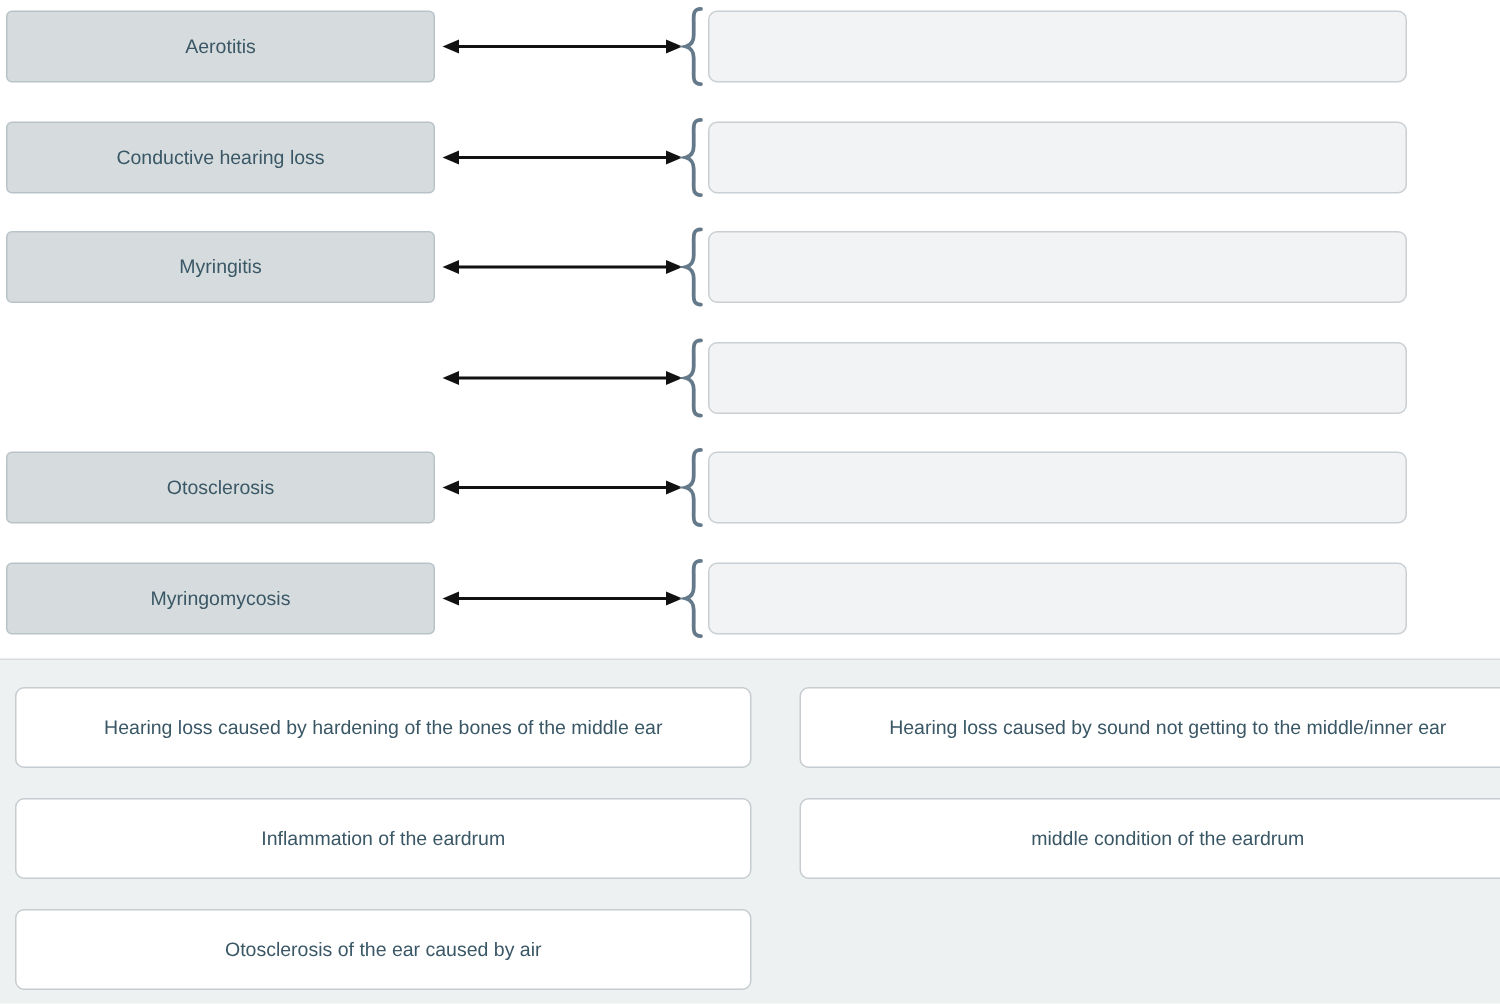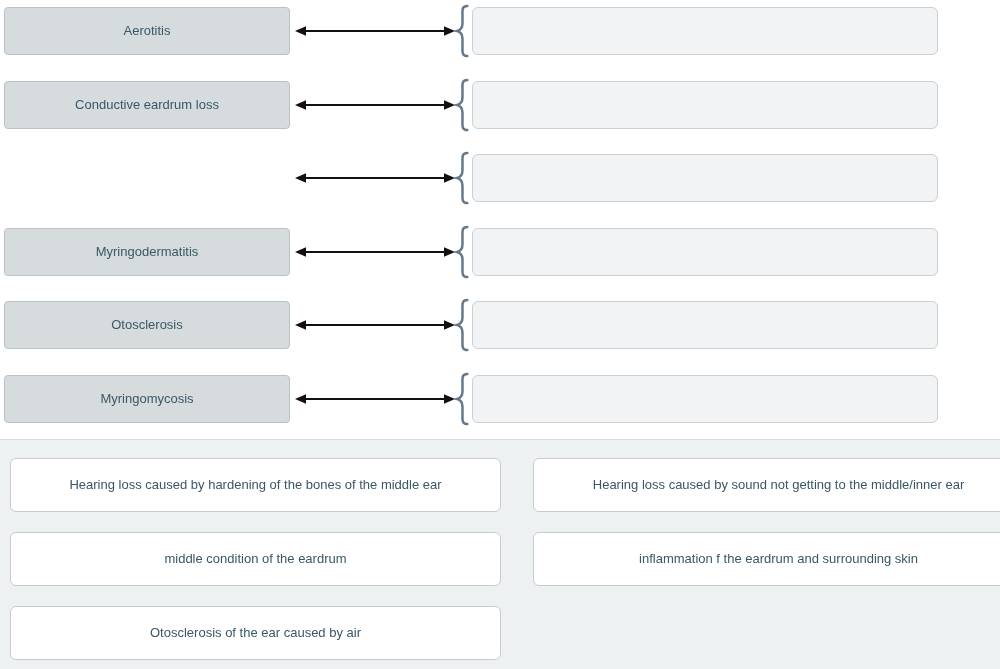--- a/index.html
+++ b/index.html
@@ -66,49 +66,49 @@
       <polygon points="161,7 150,2.3 150,11.7"></polygon>
     </svg>
     <svg class="brace" viewBox="0 0 18 56" aria-hidden="true">
       <path d="M 14.5 2 C 8.5 2 9.5 7 9.5 12 L 9.5 20 C 9.5 25 7 27.2 4 28 C 7 28.8 9.5 31 9.5 36 L 9.5 44 C 9.5 49 8.5 54 14.5 54"></path>
     </svg>
     <div class="drop-zone"></div>
   </div>
 
   <div class="match-row">
     <div class="term-box">
-      <span>Conductive eardrum loss</span>
+      <span>Conductive hearing loss</span>
     </div>
     <svg class="arrow" viewBox="0 0 162 14" aria-hidden="true">
       <line x1="9" y1="7" x2="153" y2="7"></line>
       <polygon points="1,7 12,2.3 12,11.7"></polygon>
       <polygon points="161,7 150,2.3 150,11.7"></polygon>
     </svg>
     <svg class="brace" viewBox="0 0 18 56" aria-hidden="true">
       <path d="M 14.5 2 C 8.5 2 9.5 7 9.5 12 L 9.5 20 C 9.5 25 7 27.2 4 28 C 7 28.8 9.5 31 9.5 36 L 9.5 44 C 9.5 49 8.5 54 14.5 54"></path>
     </svg>
     <div class="drop-zone"></div>
   </div>
 
   <div class="match-row">
+    <div class="term-box">
+      <span>Myringitis</span>
+    </div>
     <svg class="arrow" viewBox="0 0 162 14" aria-hidden="true">
       <line x1="9" y1="7" x2="153" y2="7"></line>
       <polygon points="1,7 12,2.3 12,11.7"></polygon>
       <polygon points="161,7 150,2.3 150,11.7"></polygon>
     </svg>
     <svg class="brace" viewBox="0 0 18 56" aria-hidden="true">
       <path d="M 14.5 2 C 8.5 2 9.5 7 9.5 12 L 9.5 20 C 9.5 25 7 27.2 4 28 C 7 28.8 9.5 31 9.5 36 L 9.5 44 C 9.5 49 8.5 54 14.5 54"></path>
     </svg>
     <div class="drop-zone"></div>
   </div>
 
   <div class="match-row">
-    <div class="term-box">
-      <span>Myringodermatitis</span>
-    </div>
     <svg class="arrow" viewBox="0 0 162 14" aria-hidden="true">
       <line x1="9" y1="7" x2="153" y2="7"></line>
       <polygon points="1,7 12,2.3 12,11.7"></polygon>
       <polygon points="161,7 150,2.3 150,11.7"></polygon>
     </svg>
     <svg class="brace" viewBox="0 0 18 56" aria-hidden="true">
       <path d="M 14.5 2 C 8.5 2 9.5 7 9.5 12 L 9.5 20 C 9.5 25 7 27.2 4 28 C 7 28.8 9.5 31 9.5 36 L 9.5 44 C 9.5 49 8.5 54 14.5 54"></path>
     </svg>
     <div class="drop-zone"></div>
   </div>
@@ -147,27 +147,27 @@
   <section class="bank">
     <div id="bank-grid" class="bank-grid">
   <div class="bank-card">
     <span>Hearing loss caused by hardening of the bones of the middle ear</span>
   </div>
 
   <div class="bank-card">
     <span>Hearing loss caused by sound not getting to the middle/inner ear</span>
   </div>
 
+  <div class="bank-card">
+    <span>Inflammation of the eardrum</span>
+  </div>
 
   <div class="bank-card">
     <span>middle condition of the eardrum</span>
   </div>
 
-  <div class="bank-card">
-    <span>inflammation f the eardrum and surrounding skin</span>
-  </div>
 
   <div class="bank-card">
     <span>Otosclerosis of the ear caused by air</span>
   </div>
 </div>
   </section>
 </div>
 
 </body></html>

